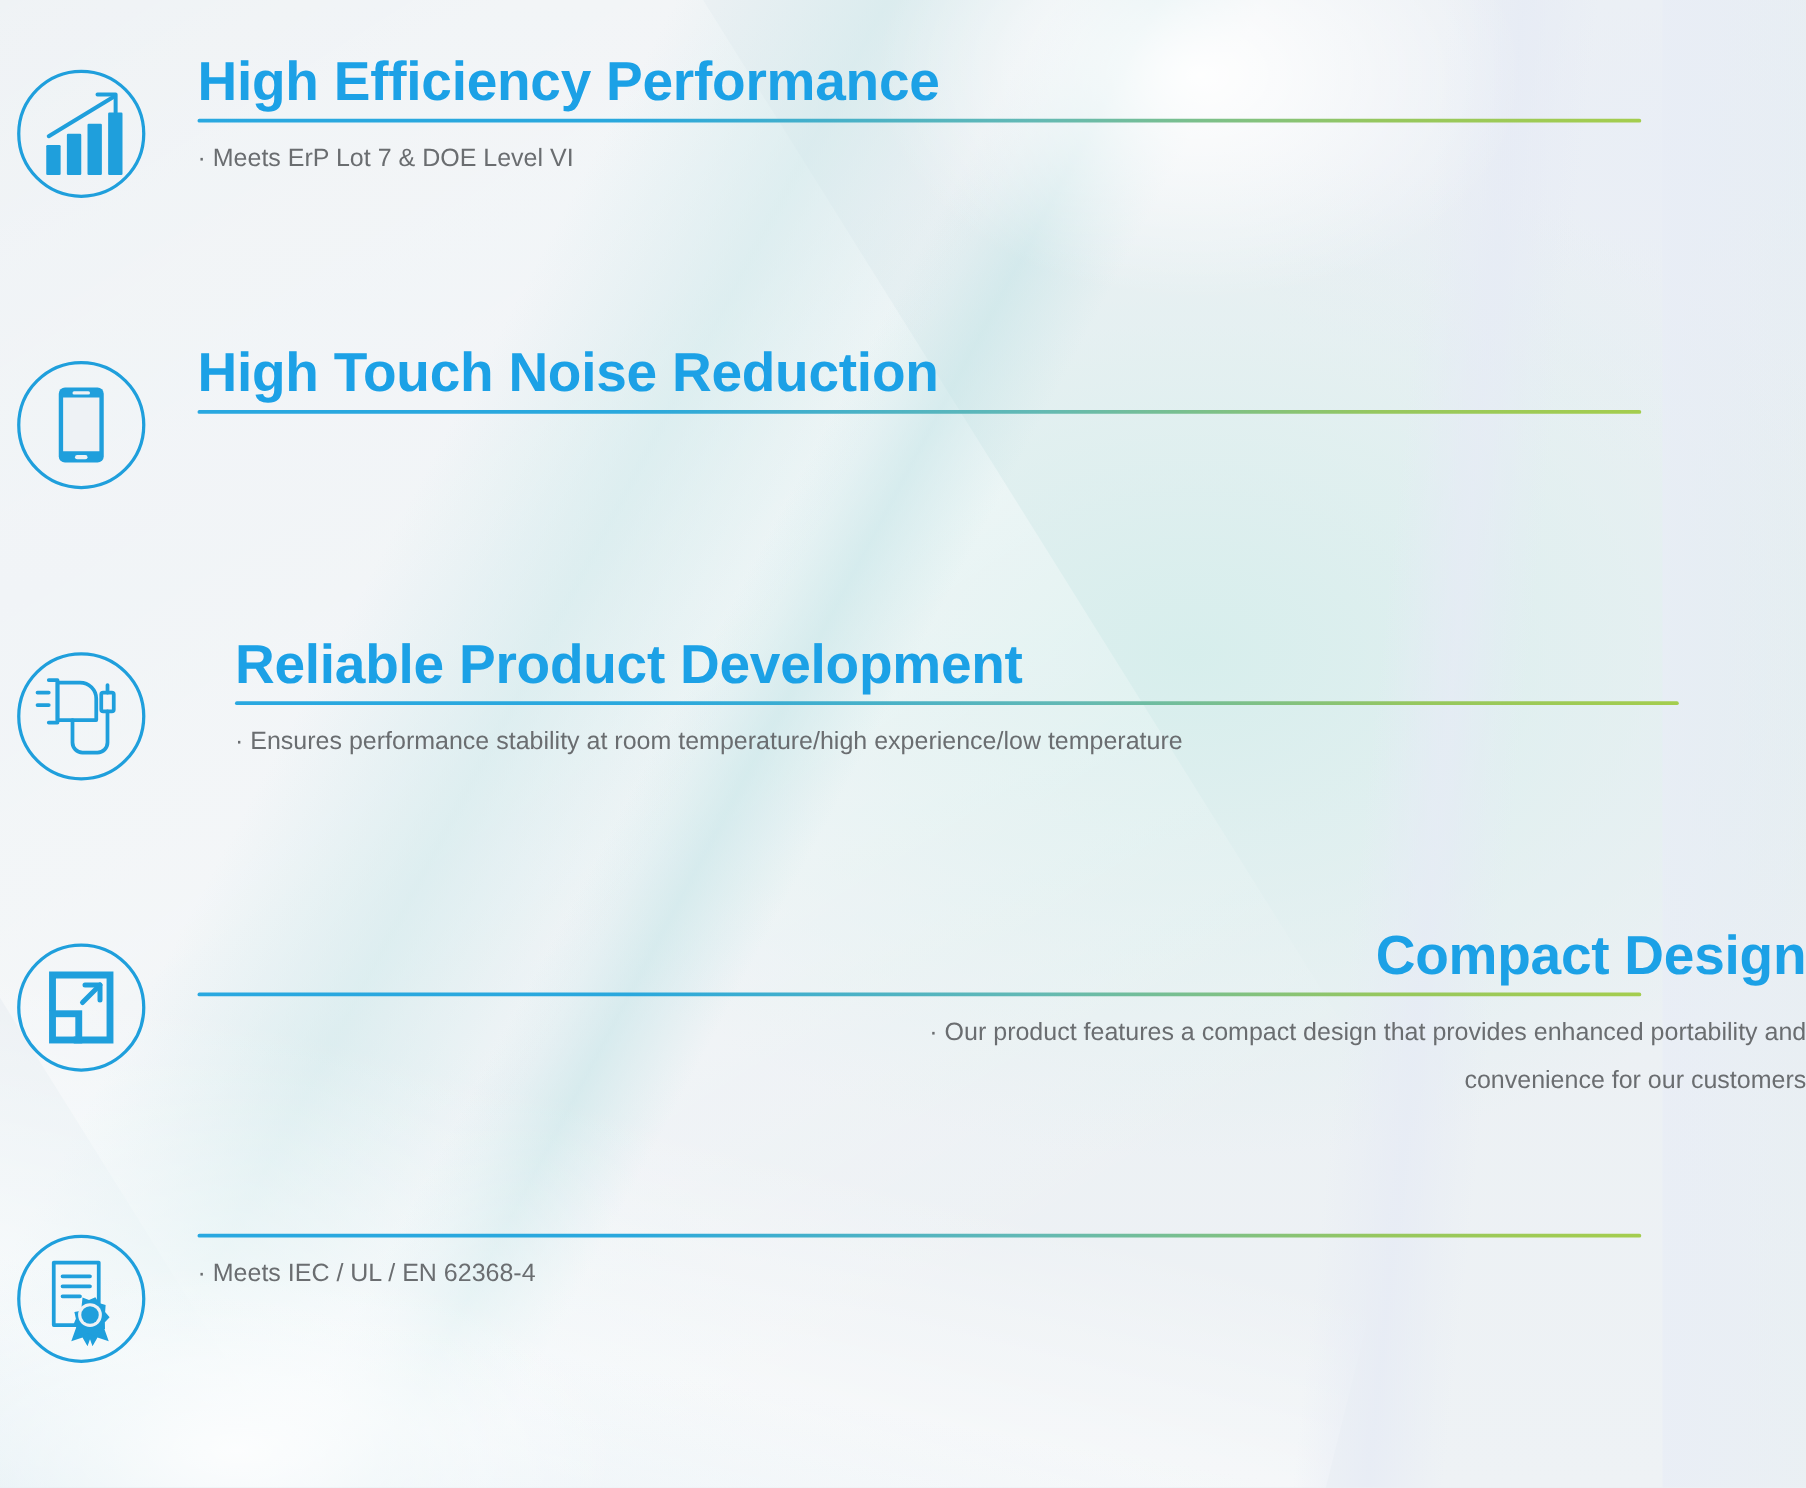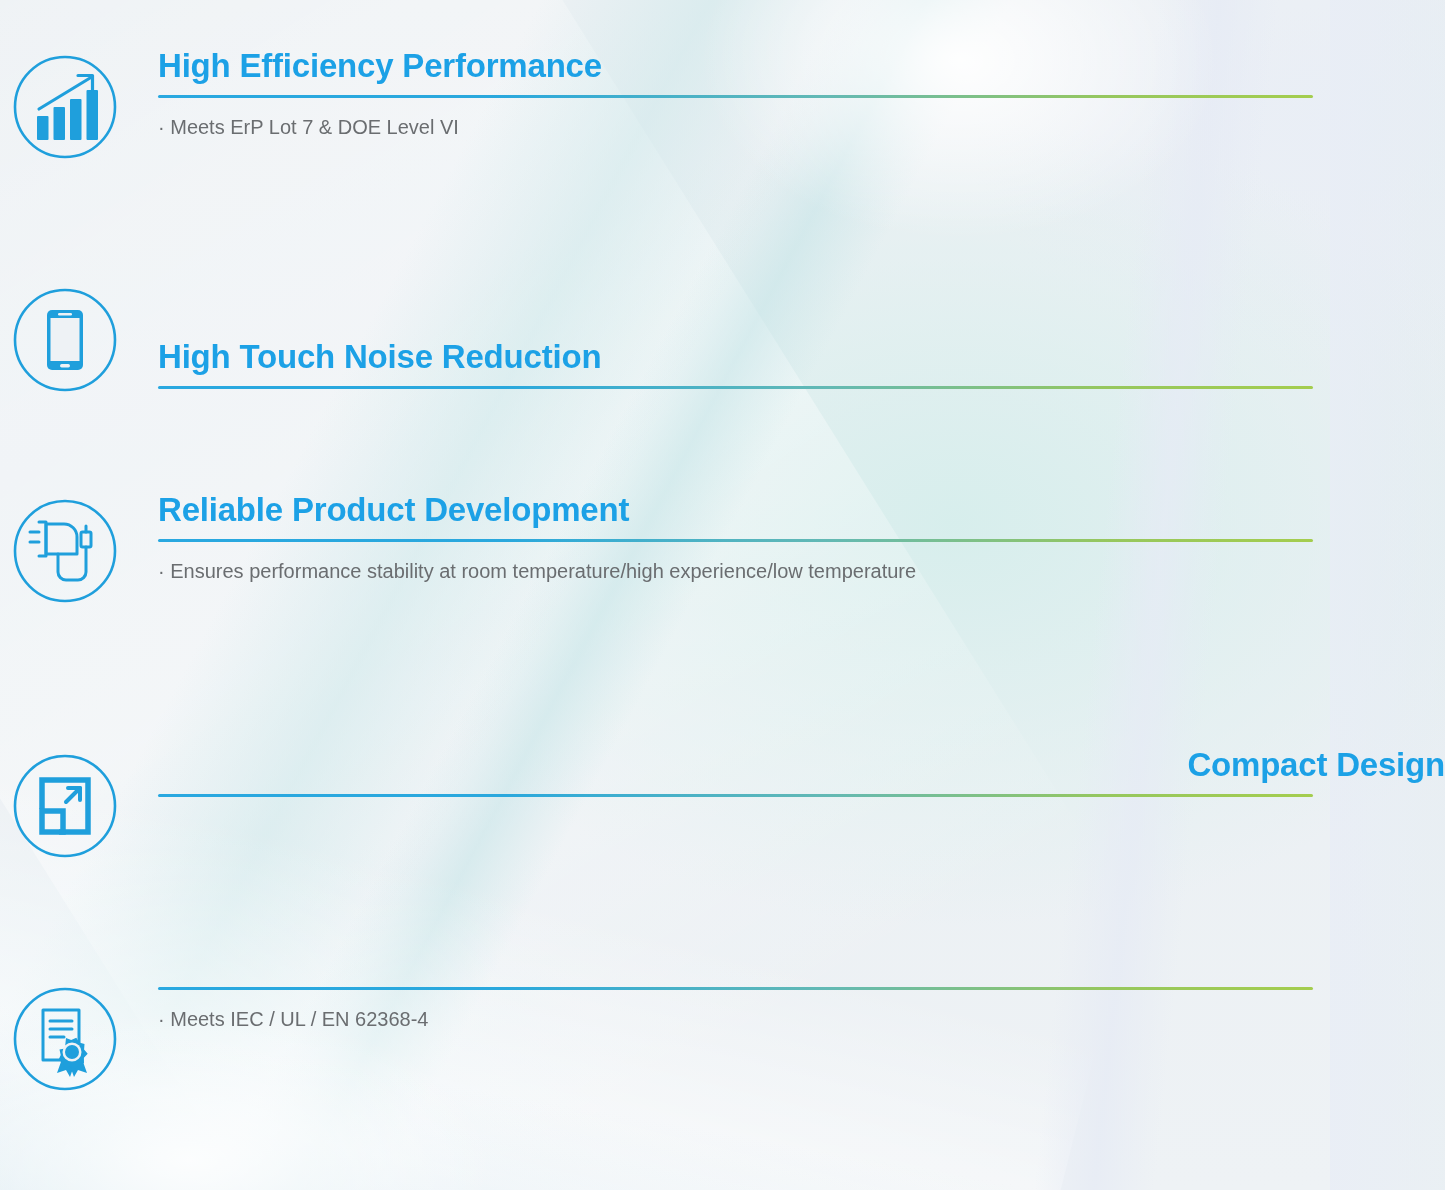--- a/index.html
+++ b/index.html
@@ -128,21 +128,21 @@
     width: 118px;
     height: 118px;
   }
   .feature-body {
     position: relative;
     flex: 1;
     padding-left: 28px;
     padding-right: 0;
   }
   .feature-title {
-    font-size: 33px;
+    font-size: 44px;
     font-weight: bold;
     color: #1ca1e6;
     letter-spacing: -0.2px;
     line-height: 40px;
     margin: 0;
     white-space: nowrap;
   }
   .divider {
     height: 3px;
     width: 1155px;
@@ -161,22 +161,22 @@
     font-size: 20px;
     line-height: 38px;
     color: #6a6d70;
     text-indent: -16px;
     padding-left: 16px;
     white-space: pre-wrap;
   }
 
   
   .f1 { top: 46px; }
-  .f2 { top: 279px; align-items: flex-end; }
-  .f3 { top: 490px; }
+  .f2 { top: 279px; }
+  .f3 { top: 512px; gap: 30px; }
   .f4 { top: 745px; text-align: right; }
   .f5 { top: 978px; }
 </style>
 </head>
 <body>
 
 <div class="page">
 
   <div class="bg-wash"></div>
   <div class="band band-a"></div>
@@ -263,20 +263,24 @@
           </g>
           <g fill="none" stroke="#1f9fdc" stroke-width="4" stroke-linecap="round" stroke-linejoin="round">
             <path d="M74 41 L60 55"></path>
             <path d="M74 41 L74 53 M74 41 L62 41"></path>
           </g>
         </svg>
       </div>
       <div class="feature-body">
         <h2 class="feature-title">Compact Design</h2>
         <div class="divider"></div>
+        <div class="bullet-list">
+          <span class="bullet">· Our product features a compact design that provides enhanced portability and
+   convenience for our customers</span>
+        </div>
       </div>
     </div>
 
     <div class="feature f5">
       <div class="icon-wrap">
         <svg class="icon-circle" viewBox="0 0 118 118">
           <circle cx="59" cy="59" r="50" fill="none" stroke="#1f9fdc" stroke-width="2.6"></circle>
           <g fill="none" stroke="#1f9fdc" stroke-width="3" stroke-linejoin="round" stroke-linecap="round">
             <path d="M37 30 L73 30 L73 80 L37 80 Z"></path>
             <path d="M44 41 L66 41 M44 49 L66 49 M44 57 L58 57"></path>

